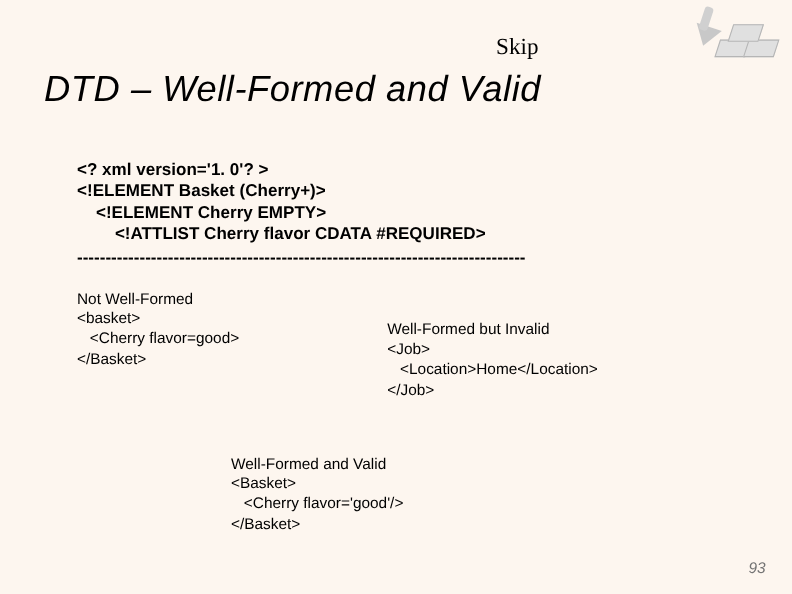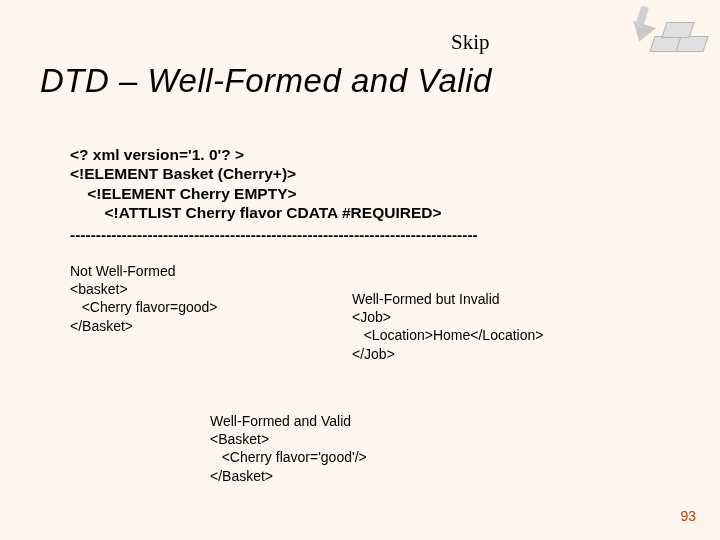--- a/index.html
+++ b/index.html
@@ -73,21 +73,22 @@
     position: absolute;
     top: 412px;
     left: 210px;
   }
   .page-num {
     position: absolute;
     bottom: 16px;
     right: 24px;
     font-family: Arial, Helvetica, sans-serif;
     font-size: 14px;
-    color: #c2410c;
+    color: #737373;
+    font-style: italic;
   }
   .icon-wrap {
     position: absolute;
     top: 4px;
     right: 22px;
     width: 90px;
     height: 60px;
   }
   .brick {
     position: absolute;

